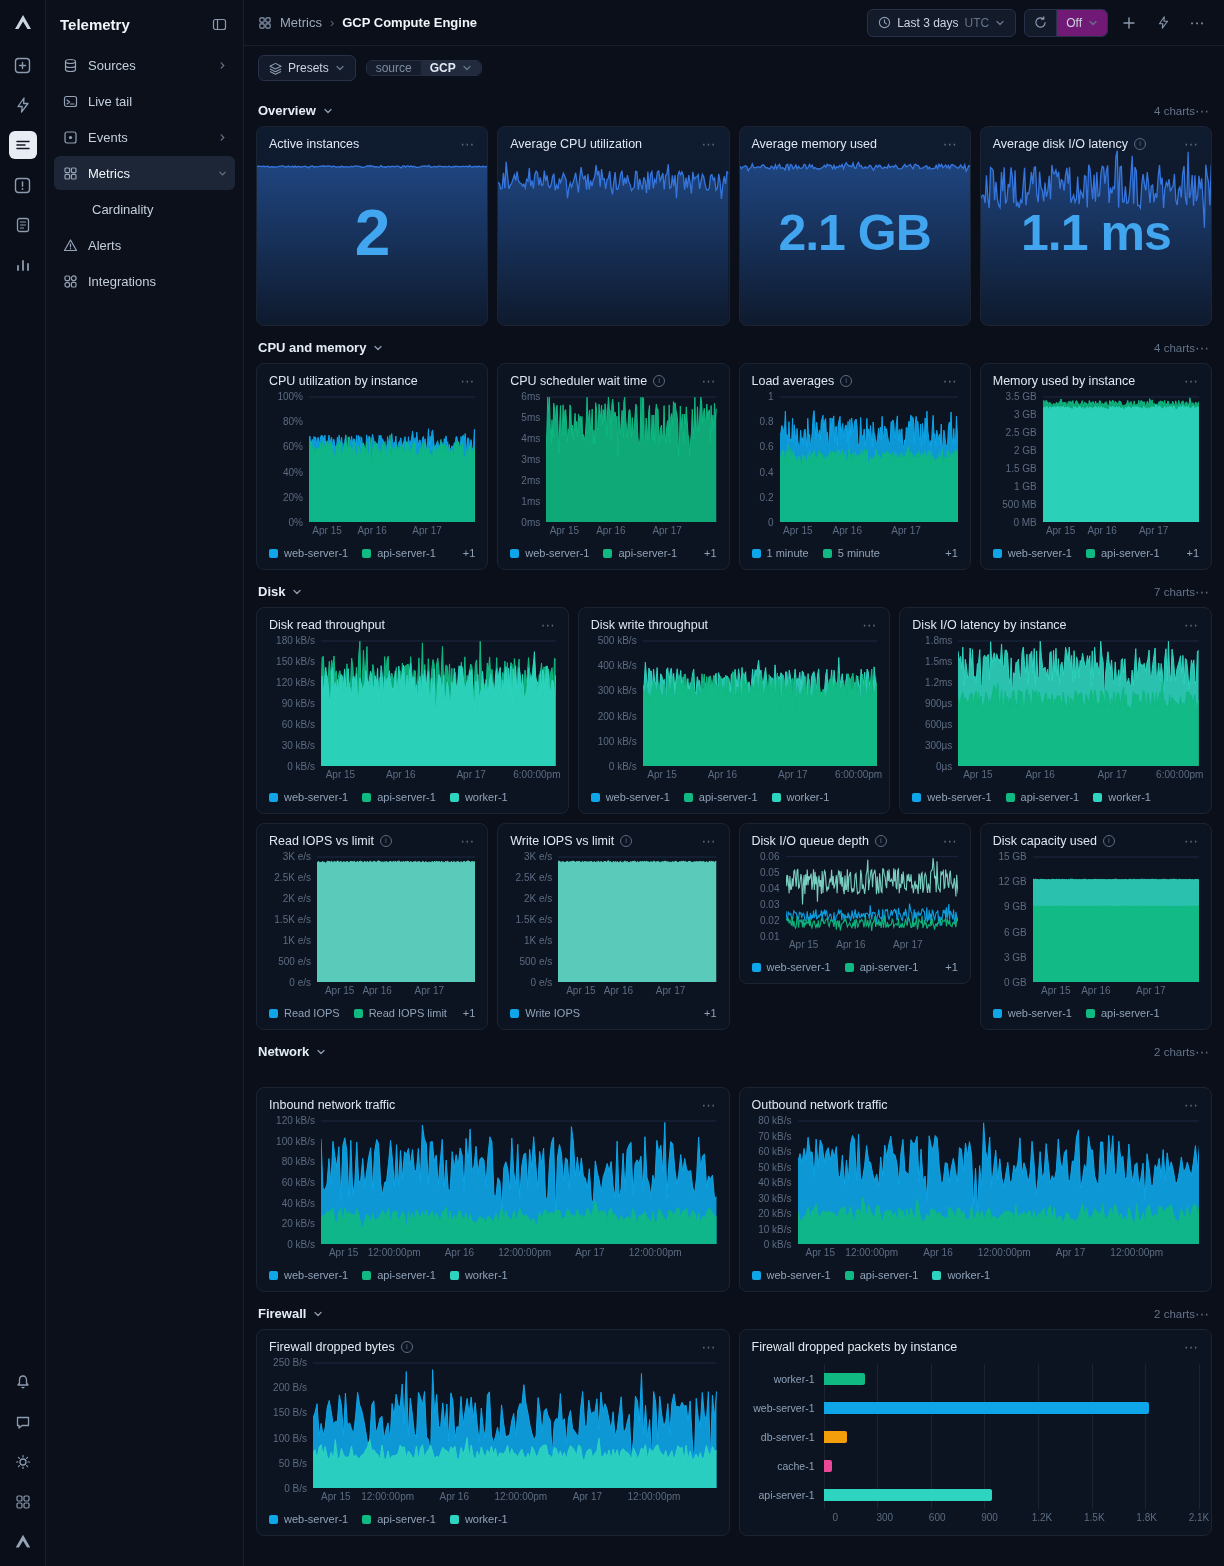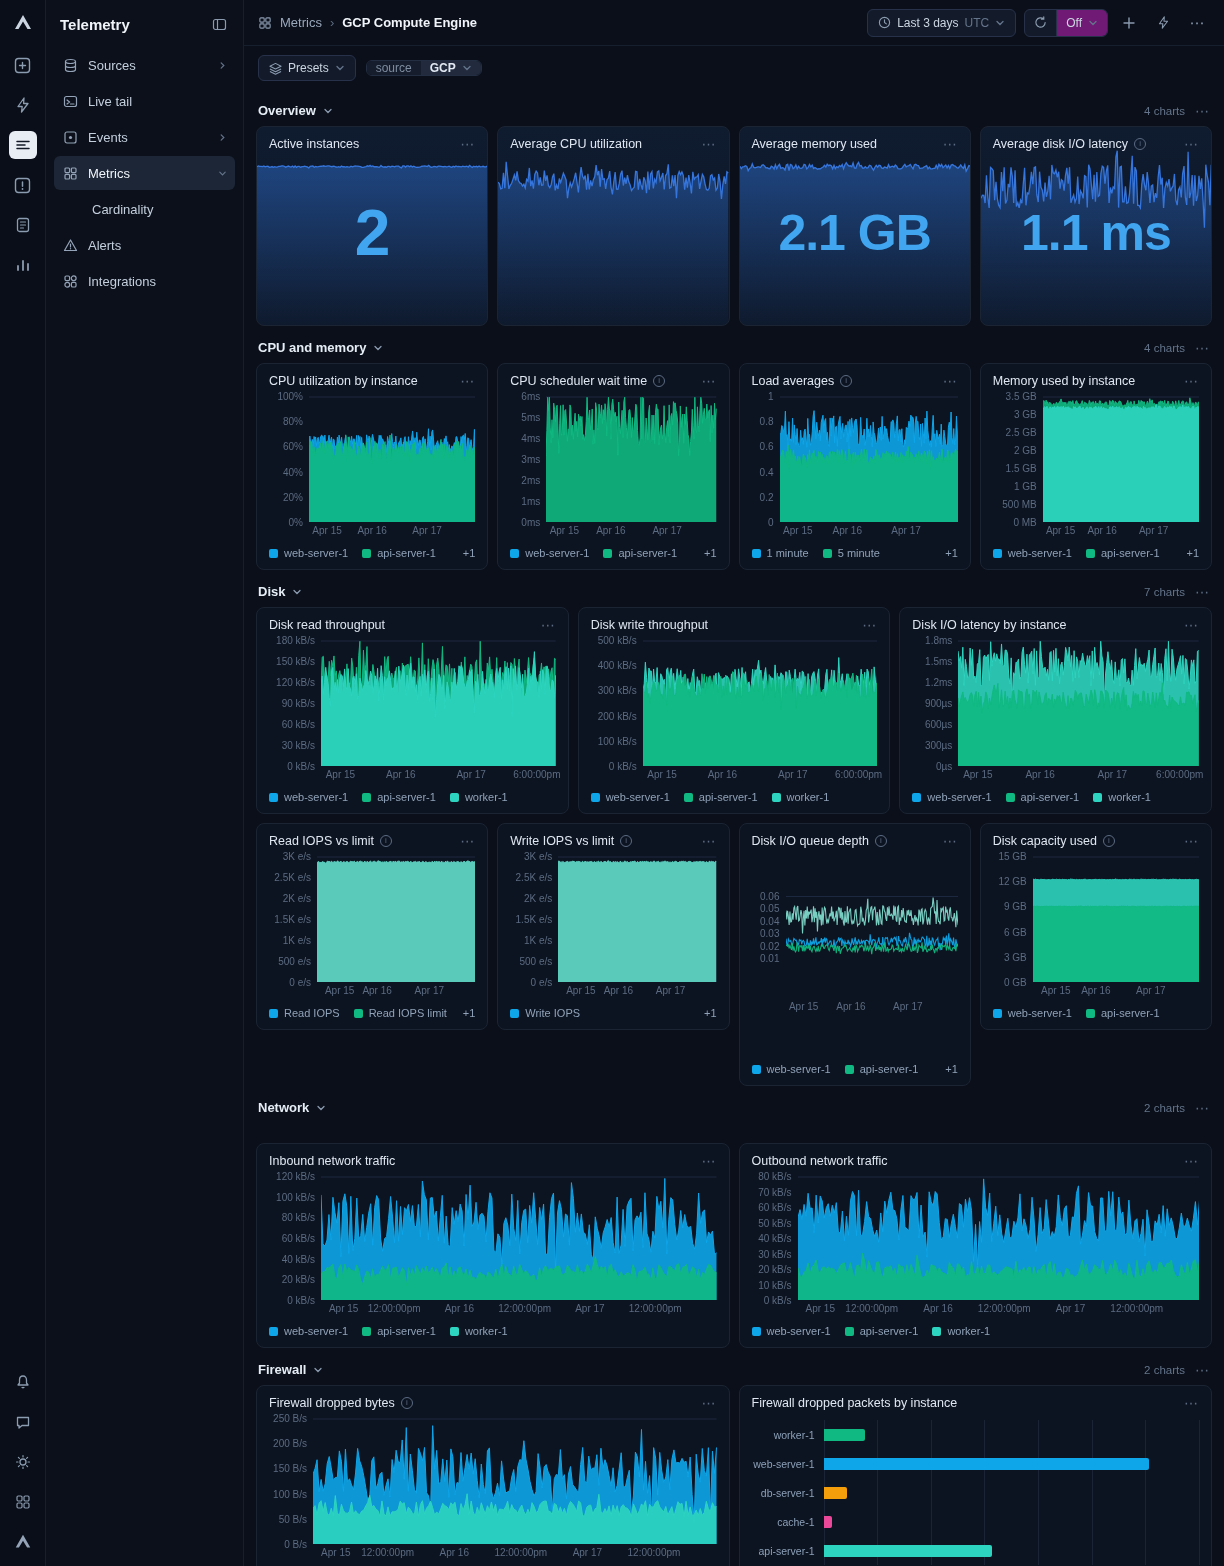--- a/index.html
+++ b/index.html
@@ -44,21 +44,21 @@
   .presets-row { display:flex; align-items:center; gap:10px; padding:9px 14px 8px; flex-shrink:0; }
   .tag { display:flex; align-items:stretch; height:16px; border-radius:6px; overflow:hidden; border:1px solid #242e42; font-size:12px; cursor:pointer; }
   .tag-key { background:#161e2d; color:#7e8ca0; display:flex; align-items:center; padding:0 9px; }
   .tag-val { background:#212b3d; color:#e2e9f3; display:flex; align-items:center; gap:6px; padding:0 9px; font-weight:600; }
 
   .content { flex:1; padding:0 12px 12px; overflow:hidden; }
 
   .sec-head { display:flex; align-items:center; margin:14px 2px 8px; cursor:pointer; }
   .sec-title { font-size:13px; font-weight:700; color:#e6edf5; margin-right:7px; }
   .sec-chev { color:#8b9bb0; display:flex; }
-  .sec-right { margin-left:auto; display:flex; align-items:center; gap:10px; }
+  .sec-right { margin-left:auto; display:flex; align-items:center; }
   .sec-count { font-size:11.5px; color:#64748b; }
   .grid { display:grid; gap:9px; margin-bottom:9px; }
 
   .card { background:#0d1421; border:1px solid #1b2433; border-radius:8px; padding:10px 12px; display:flex; flex-direction:column; position:relative; overflow:hidden; }
   .title-row { display:flex; align-items:center; gap:6px; position:relative; z-index:2; flex-shrink:0; }
   .c-title { font-size:12.5px; color:#dfe7f2; }
   .info-i { width:12px; height:12px; border:1px solid #5b6b82; border-radius:50%; color:#5b6b82; font-size:8px; display:inline-flex; align-items:center; justify-content:center; line-height:1; flex-shrink:0; }
   .dots { margin-left:auto; color:#5b6b82; font-size:14px; line-height:1; cursor:pointer; letter-spacing:1px; }
 
   .stat-card { background:linear-gradient(180deg,#0f1b2f 0%,#0d1626 100%); }
@@ -821,21 +821,21 @@
               <span class="x-tick" style="left: 71%; transform: translateX(-50%);">Apr 17</span>
             </div>
             <div class="legend">
               <span class="leg-item">
                 <span class="sw" style="background: rgb(14, 165, 233);"></span>
                 <span>Write IOPS</span>
               </span>
               <span class="plus-one">+1</span>
             </div>
           </div>
-          <div class="card" style="height: 263px; gap: 40px;">
+          <div class="card" style="height: 161px;">
             <div class="title-row">
               <span class="c-title">Disk I/O queue depth</span>
               <span class="info-i">i</span>
               <span class="dots">⋯</span>
             </div>
             <div class="chart-body">
               <div class="y-axis" style="width: 28px;">
                 <span class="y-tick" style="top: 0%;">0.06</span>
                 <span class="y-tick" style="top: 20%;">0.05</span>
                 <span class="y-tick" style="top: 40%;">0.04</span>

